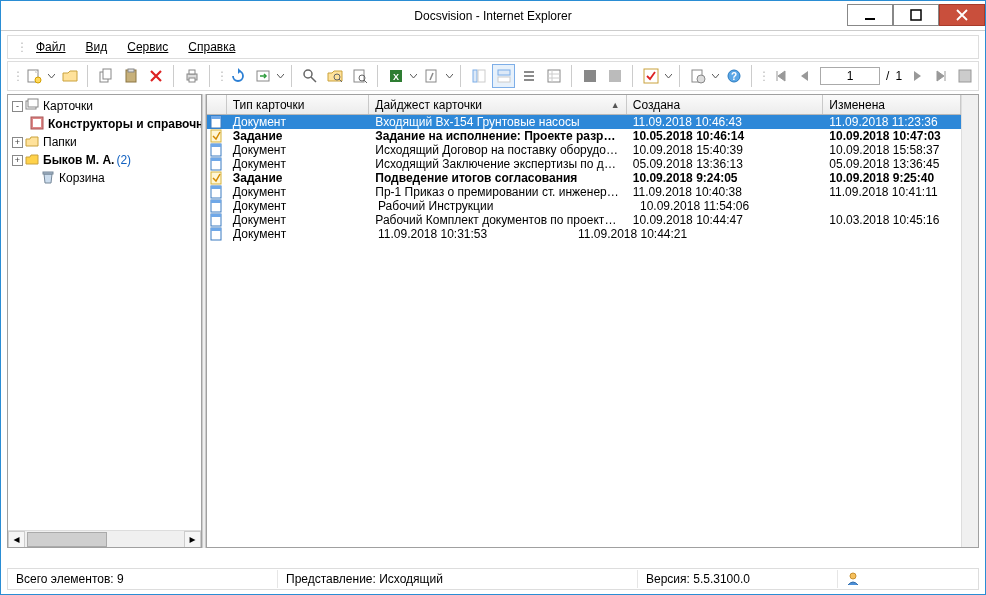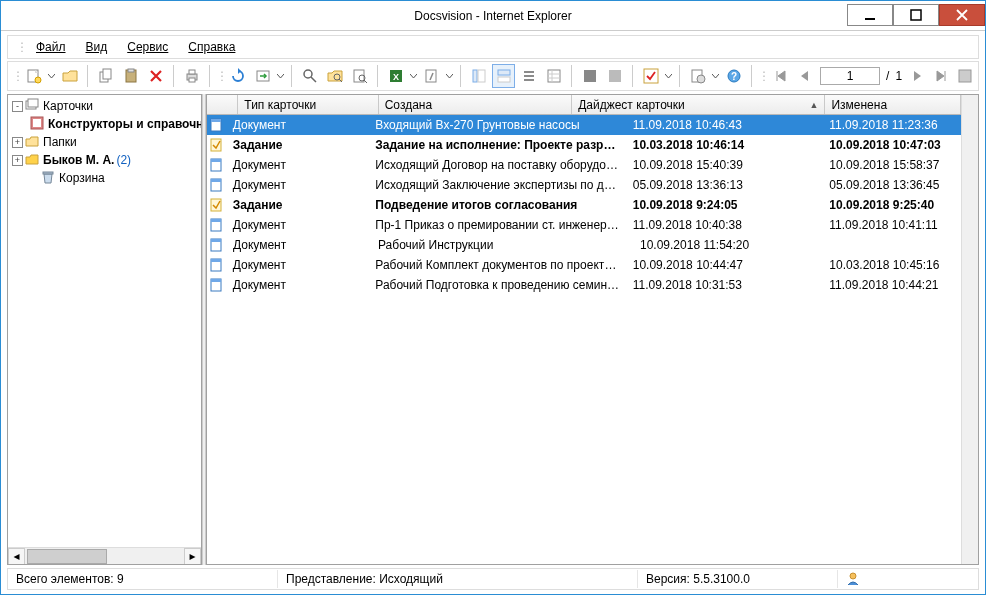--- a/index.html
+++ b/index.html
@@ -35,32 +35,32 @@
   .exp.leaf { border:none; }
   .tree-row .lbl { padding-left:2px;}
   .tree-row.bold .lbl { font-weight:bold;}
   .tree-row .count { color:#1060c0;}
   .tree .hscroll { position:absolute; bottom:0; left:0; right:0; height:17px; background:#f0f0f0; border-top:1px solid #ddd; display:flex; align-items:center;}
   .tree .hscroll .arr { width:17px; height:17px; display:flex; align-items:center; justify-content:center; border:1px solid #ccc; background:#f6f6f6;}
   .tree .hscroll .thumb { width:80px; height:15px; background:#cfcfcf; border:1px solid #aaa; margin-left:2px;}
   .splitter { width:4px; background:#eee; border-left:1px solid #ccc; border-right:1px solid #ccc;}
   .grid { flex:1; border:1px solid #a0a0a0; display:flex; background:#fff; min-width:0;}
   .grid-inner { flex:1; display:flex; flex-direction:column; min-width:0;}
-  .ghead { display:flex; height:20px; background:linear-gradient(#fbfbfb,#ececec); border-bottom:1px solid #b8b8b8; font-size:12px;padding-left:12px;}
+  .ghead { display:flex; height:20px; background:linear-gradient(#fbfbfb,#ececec); border-bottom:1px solid #b8b8b8; font-size:12px;}
   .gh { border-right:1px solid #c9c9c9; padding:2px 6px; display:flex; align-items:center; gap:4px; overflow:hidden;}
   .gh.icon-col { width:20px; padding:0;}
   .gh .sort { margin-left:auto; font-size:9px; color:#555;}
   .gbody { flex:1; overflow:auto;}
-  .grow { display:flex; height:20px; align-items:center; font-size:12px; border-bottom:1px solid transparent;}
+  .grow { display:flex; height:14px; align-items:center; font-size:12px; border-bottom:1px solid transparent;}
   .grow.sel { background:#2e88d8; color:#fff;}
   .grow.bold { font-weight:bold;}
   .gc { padding:2px 6px; overflow:hidden; white-space:nowrap; text-overflow:ellipsis;}
   .gc.icon-col { width:20px; padding:1px 2px; display:flex; align-items:center; justify-content:center;}
   .vscroll { width:17px; background:#f0f0f0; border-left:1px solid #ddd;}
-  .status { height:22px; border:1px solid #ddd; margin:3px 6px 4px 6px; display:flex; align-items:center; font-size:12px;}
+  .status { height:22px; border:1px solid #ddd; margin:20px 6px 4px 6px; display:flex; align-items:center; font-size:12px;}
   .status .cell { padding:2px 8px; border-right:1px solid #e6e6e6;}
   
   .ic-folder { width:14px; height:12px;}
   .ic-doc { width:14px; height:14px;}
   .chev-down { width:7px; height:7px;}
 </style>
 </head>
 <body>
 
 <div class="window">
@@ -365,54 +365,54 @@
       </div>
     </div>
     <div class="splitter"></div>
     <div class="grid">
       <div class="grid-inner">
         <div class="ghead" id="ghead">
             <div class="gh icon-col"></div>
             <div class="gh" style="width: 145px;">
               <span>Тип карточки</span>
             </div>
-            <div class="gh" style="width: 200px;">
-              <span>Создана</span>
-            </div>
             <div class="gh" style="width: 262px;">
               <span>Дайджест карточки</span>
               <span class="sort">▲</span>
             </div>
+            <div class="gh" style="width: 200px;">
+              <span>Создана</span>
+            </div>
             <div class="gh" style="width: 140px;">
               <span>Изменена</span>
             </div>
           </div>
         <div class="gbody" id="gbody">
             <div class="grow sel">
               <div class="gc icon-col">
                 <svg class="ic-doc">
                   <rect x="1" y="1" width="10" height="12" fill="#fff" stroke="#3a7ac0"></rect>
                   <rect x="1" y="1" width="10" height="3" fill="#6fa8e8"></rect>
                 </svg>
               </div>
               <div class="gc" style="width:145px">Документ</div>
-              <div class="gc" style="width:262px">Входящий Вх-270 Грунтовые насосы</div>
+              <div class="gc" style="width:262px">Входящий Вх-154 Грунтовые насосы</div>
               <div class="gc" style="width:200px">11.09.2018 10:46:43</div>
               <div class="gc" style="width:140px">11.09.2018 11:23:36</div>
             </div>
             <div class="grow bold">
               <div class="gc icon-col">
                 <svg class="ic-doc">
                   <rect x="1" y="1" width="10" height="12" fill="#fff7d6" stroke="#d4b13a"></rect>
                   <path d="M3 7 L6 10 L10 3" fill="none" stroke="#d48a00" stroke-width="1.5"></path>
                 </svg>
               </div>
               <div class="gc" style="width:145px">Задание</div>
               <div class="gc" style="width:262px">Задание на исполнение: Проекте разраб...</div>
-              <div class="gc" style="width:200px">10.03.2018 10:46:14</div>
+              <div class="gc" style="width:200px">10.05.2018 10:46:14</div>
               <div class="gc" style="width:140px">10.09.2018 10:47:03</div>
             </div>
             <div class="grow">
               <div class="gc icon-col">
                 <svg class="ic-doc">
                   <rect x="1" y="1" width="10" height="12" fill="#fff" stroke="#3a7ac0"></rect>
                   <rect x="1" y="1" width="10" height="3" fill="#6fa8e8"></rect>
                 </svg>
               </div>
               <div class="gc" style="width:145px">Документ</div>
@@ -458,21 +458,21 @@
             </div>
             <div class="grow">
               <div class="gc icon-col">
                 <svg class="ic-doc">
                   <rect x="1" y="1" width="10" height="12" fill="#fff" stroke="#3a7ac0"></rect>
                   <rect x="1" y="1" width="10" height="3" fill="#6fa8e8"></rect>
                 </svg>
               </div>
               <div class="gc" style="width:145px">Документ</div>
               <div class="gc" style="width:262px">Рабочий Инструкции</div>
-              <div class="gc" style="width:140px">10.09.2018 11:54:20</div>
+              <div class="gc" style="width:200px">10.09.2018 11:54:06</div>
             </div>
             <div class="grow">
               <div class="gc icon-col">
                 <svg class="ic-doc">
                   <rect x="1" y="1" width="10" height="12" fill="#fff" stroke="#3a7ac0"></rect>
                   <rect x="1" y="1" width="10" height="3" fill="#6fa8e8"></rect>
                 </svg>
               </div>
               <div class="gc" style="width:145px">Документ</div>
               <div class="gc" style="width:262px">Рабочий Комплект документов по проекту "...</div>
@@ -480,21 +480,20 @@
               <div class="gc" style="width:140px">10.03.2018 10:45:16</div>
             </div>
             <div class="grow">
               <div class="gc icon-col">
                 <svg class="ic-doc">
                   <rect x="1" y="1" width="10" height="12" fill="#fff" stroke="#3a7ac0"></rect>
                   <rect x="1" y="1" width="10" height="3" fill="#6fa8e8"></rect>
                 </svg>
               </div>
               <div class="gc" style="width:145px">Документ</div>
-              <div class="gc" style="width:262px">Рабочий Подготовка к проведению семинара</div>
               <div class="gc" style="width:200px">11.09.2018 10:31:53</div>
               <div class="gc" style="width:140px">11.09.2018 10:44:21</div>
             </div>
           </div>
       </div>
       <div class="vscroll"></div>
     </div>
   </div>
 
   <div class="status">

